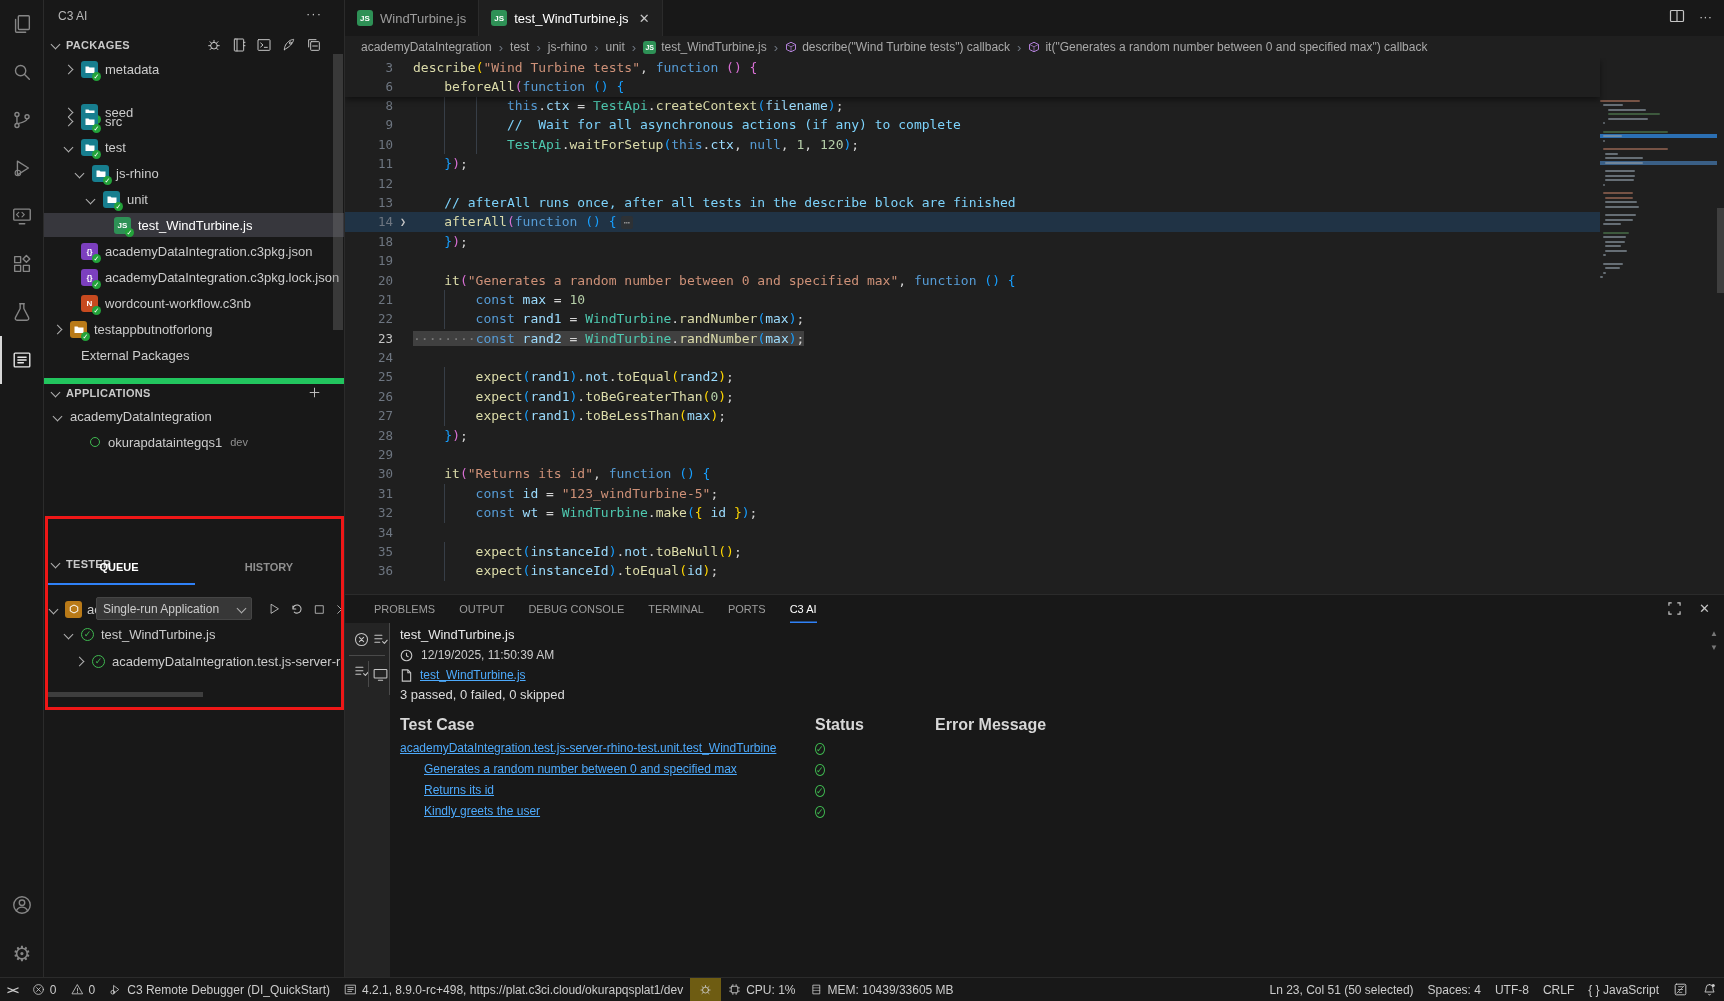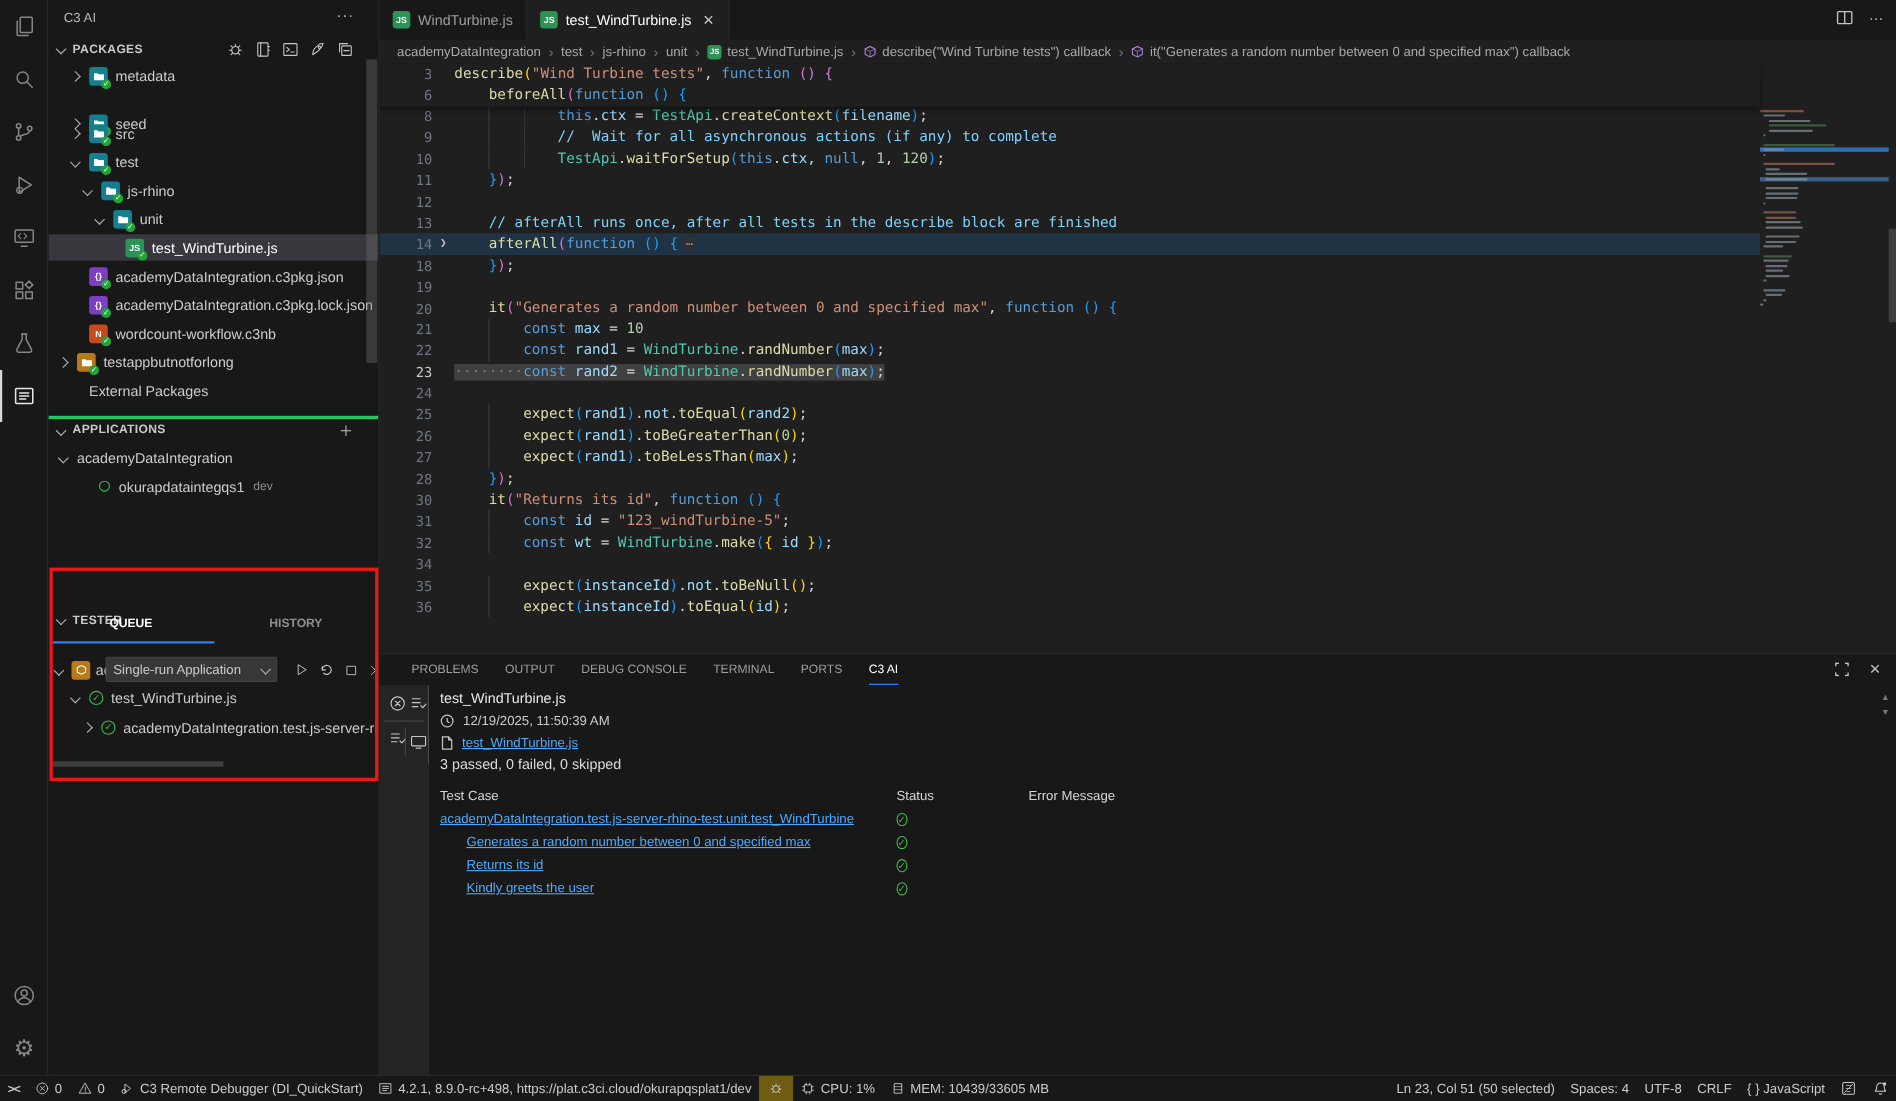--- a/index.html
+++ b/index.html
@@ -80,21 +80,21 @@
   #pstrip{position:absolute;left:0;top:28px;width:45px;height:355px;background:#242424}
   .strip-ic{position:absolute;color:#c5c5c5}
   .strip-hr{position:absolute;left:4px;width:36px;height:1px;background:#4a4a4a}
   .strip-vr{position:absolute;width:1px;background:#4a4a4a}
   #pcontent{position:absolute;left:55px;top:32px;width:1300px}
   .p-title{font-size:13px;color:#e8e8e8}
   .meta-row{display:flex;align-items:center;margin-top:6px;color:#cccccc;font-size:12px}
   .meta-ic{margin-right:8px;color:#c5c5c5}
   a.plink{color:#4daafc;text-decoration:underline;font-size:12px}
   .summary{margin-top:5px;font-size:13px;color:#dcdcdc}
-  .tbl-head{display:flex;margin-top:14px;font-size:12px;font-weight:normal;color:#d7d7d7}
+  .tbl-head{display:flex;margin-top:14px;font-size:16px;font-weight:bold;color:#d7d7d7}
   .tbl-row{display:flex;align-items:center;margin-top:7px;font-size:12px}
   .col-case{width:415px;flex:none}
   .col-status{width:120px;flex:none}
   .col-err{flex:none}
   .parrow{position:absolute;right:6px;color:#777;font-size:8px}
   
   #statusbar{position:absolute;left:0;top:977px;width:1724px;height:24px;background:#181818;border-top:1px solid #2b2b2b;display:flex;align-items:center;justify-content:space-between;font-size:12px;color:#cccccc}
   .sb-left,.sb-right{display:flex;align-items:center;height:100%}
   .st-item{display:flex;align-items:center;gap:5px;padding:0 7px;height:100%;white-space:nowrap}
   .st-item .ic{color:#cccccc}
@@ -310,21 +310,21 @@
             <path d="M0.5 1.5h3l1 1h5v5.5h-9z" fill="#fff"></path>
           </svg>
           <span class="badge">✓</span>
         </span>
         <span>testappbutnotforlong</span>
       </div>
       <div class="tree-row " style="top:343px;padding-left:21px">
         <span style="width:16px;flex:none"></span>
         <span>External Packages</span>
       </div>
-      <div class="sec-head" style="top:378px;padding-left:8px;border-top:3px solid #22c55e">
+      <div class="sec-head" style="top:378px;padding-left:8px;border-top:6px solid #22c55e">
   <span class="chev down" style="margin-right:7px"></span>
   <span>APPLICATIONS</span>
   <span style="flex:1"></span>
   <span class="toolbar-ic" style="margin-right:22px">
           <svg width="15" height="15" viewBox="0 0 24 24" fill="none" stroke="currentColor" stroke-width="1.5" stroke-linecap="round" stroke-linejoin="round">
             <path d="M12 5v14M5 12h14"></path>
           </svg>
         </span>
 </div>
       <div class="tree-row" style="top:404px;padding-left:10px">
@@ -546,20 +546,25 @@
   </div>
         <div class="cl  ">
     <span class="ln">27</span>
     <span class="fa"></span>
     <span class="ct"><span class="ind">    </span><span class="ind">    </span><span class="tk-f">expect</span><span class="tk-b">(</span><span class="tk-v">rand1</span><span class="tk-b">)</span><span class="tk-p">.</span><span class="tk-f">toBeLessThan</span><span class="tk-g">(</span><span class="tk-v">max</span><span class="tk-g">)</span><span class="tk-p">;</span></span>
   </div>
         <div class="cl  ">
     <span class="ln">28</span>
     <span class="fa"></span>
     <span class="ct"><span class="ind">    </span><span class="tk-b">}</span><span class="tk-pu">)</span><span class="tk-p">;</span></span>
+  </div>
+        <div class="cl  ">
+    <span class="ln">29</span>
+    <span class="fa"></span>
+    <span class="ct"></span>
   </div>
         <div class="cl  ">
     <span class="ln">30</span>
     <span class="fa"></span>
     <span class="ct"><span class="ind">    </span><span class="tk-f">it</span><span class="tk-pu">(</span><span class="tk-s">"Returns its id"</span><span class="tk-p">, </span><span class="tk-k">function</span><span class="tk-p"> </span><span class="tk-b">()</span><span class="tk-p"> </span><span class="tk-b">{</span></span>
   </div>
         <div class="cl  ">
     <span class="ln">31</span>
     <span class="fa"></span>
     <span class="ct"><span class="ind">    </span><span class="ind">    </span><span class="tk-k">const</span><span class="tk-p"> </span><span class="tk-v">id</span><span class="tk-p"> = </span><span class="tk-s">"123_windTurbine-5"</span><span class="tk-p">;</span></span>

